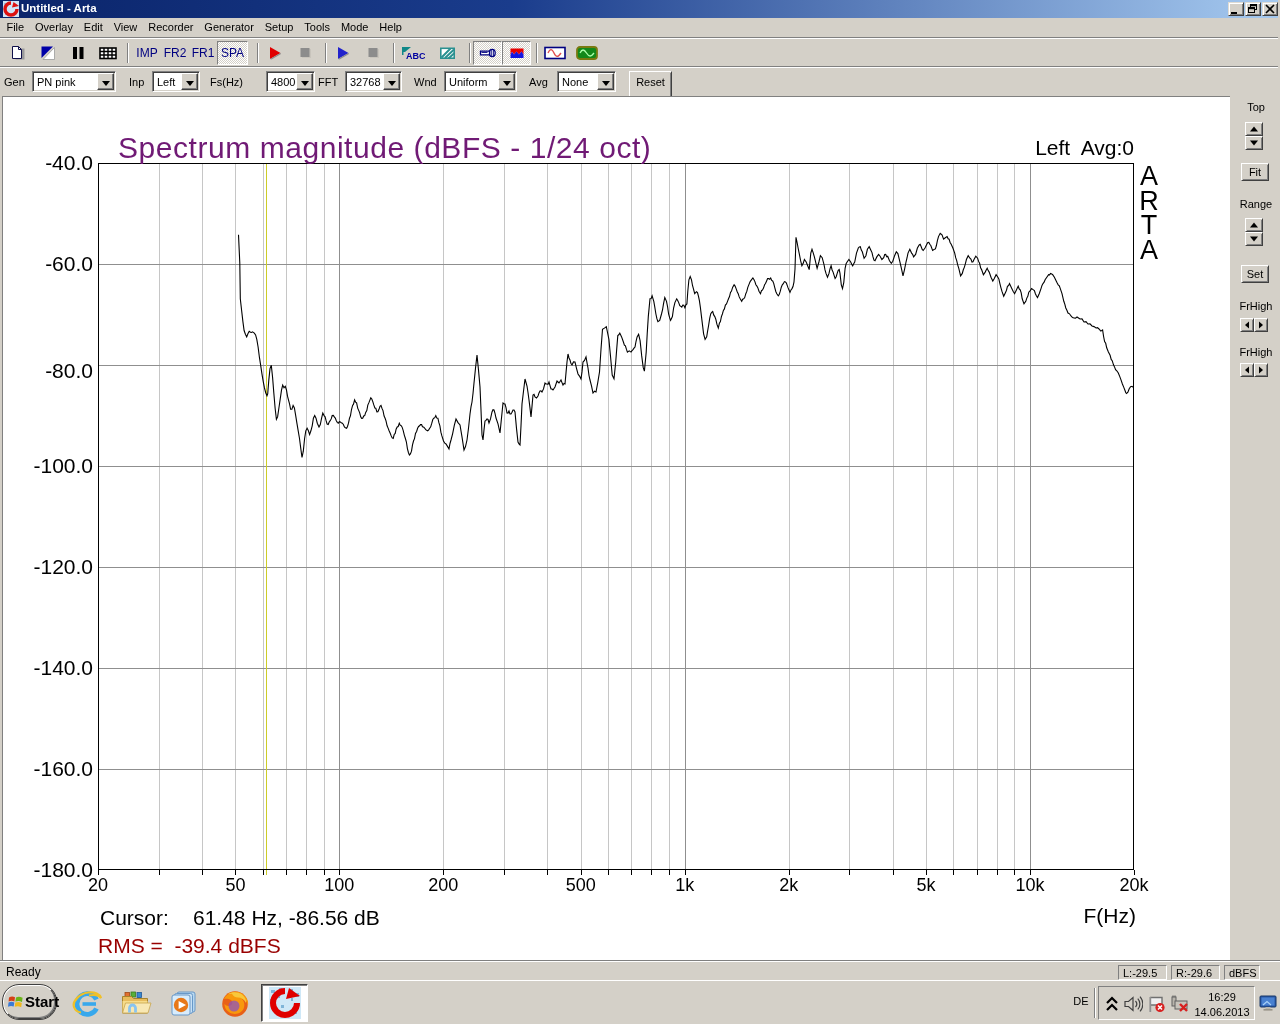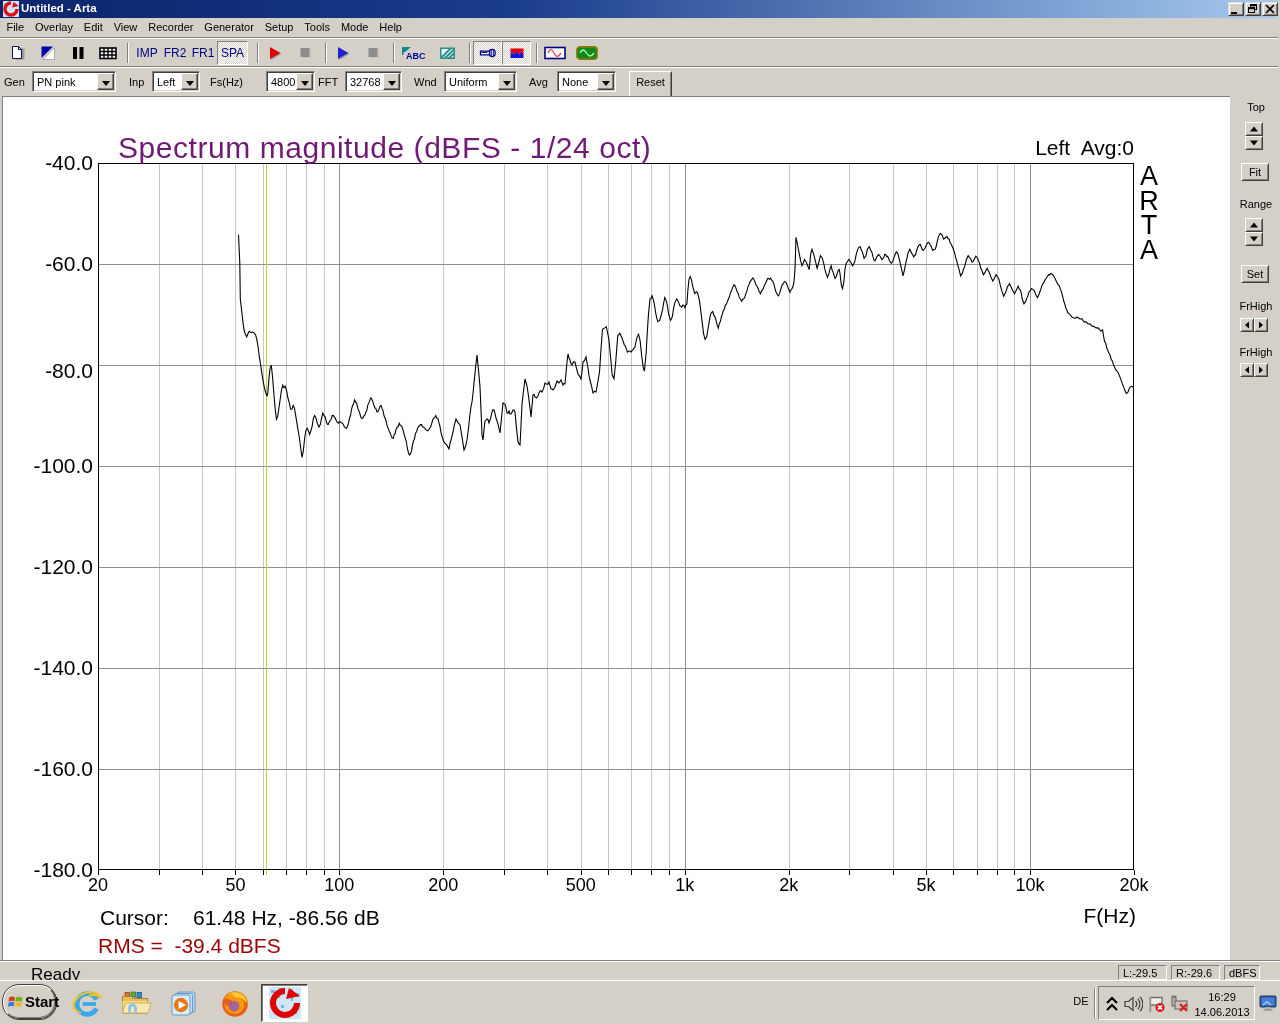--- a/index.html
+++ b/index.html
@@ -72,21 +72,21 @@
   
   .sp-label { position:absolute; width:48px; text-align:center; font-size:11px; color:#000; }
   .spin-btn { position:absolute; left:1245px; width:18px; height:14px; }
   .spin-btn svg, .hspin-btn svg { position:absolute; left:0; top:0; }
   .hspin-btn { position:absolute; width:14px; height:14px; }
   .sp-btn { position:absolute; left:1241px; width:28px; height:18px; font-size:11px; text-align:center; line-height:16px; color:#000; }
 
   
   #statusbar { left:0; top:961px; width:1280px; height:19px; background:#d4d0c8; border-top:1px solid #ffffff;
                box-shadow:0 -1px 0 #808080; }
-  #status-text { position:absolute; left:6px; top:3px; font-size:17px; color:#000;margin-left:25px; }
+  #status-text { position:absolute; left:6px; top:3px; font-size:12px; color:#000; }
   .status-cell { position:absolute; top:3px; height:15px; font-size:11px; line-height:14px; padding-left:4px; color:#000;
                  border:1px solid; border-color:#808080 #ffffff #ffffff #808080; background:#d4d0c8; }
 
   
   #taskbar { left:0; top:980px; width:1280px; height:44px; background:#d4d0c8; border-top:1px solid #ffffff; }
   #start-btn { position:absolute; left:3px; top:4px; width:53px; height:34px; outline:1px solid #404040;border-radius:16px; }
   #start-btn .lbl { position:absolute; left:21px; top:0; height:32px; line-height:32px; font-weight:bold; font-size:15px; color:#000; }
   #start-btn svg { position:absolute; left:4px; top:8px; }
   .ql-icon { position:absolute; top:8px; width:30px; height:30px; }
   #task-arta { position:absolute; left:261px; top:3px; width:47px; height:38px; background:#ffffff;

